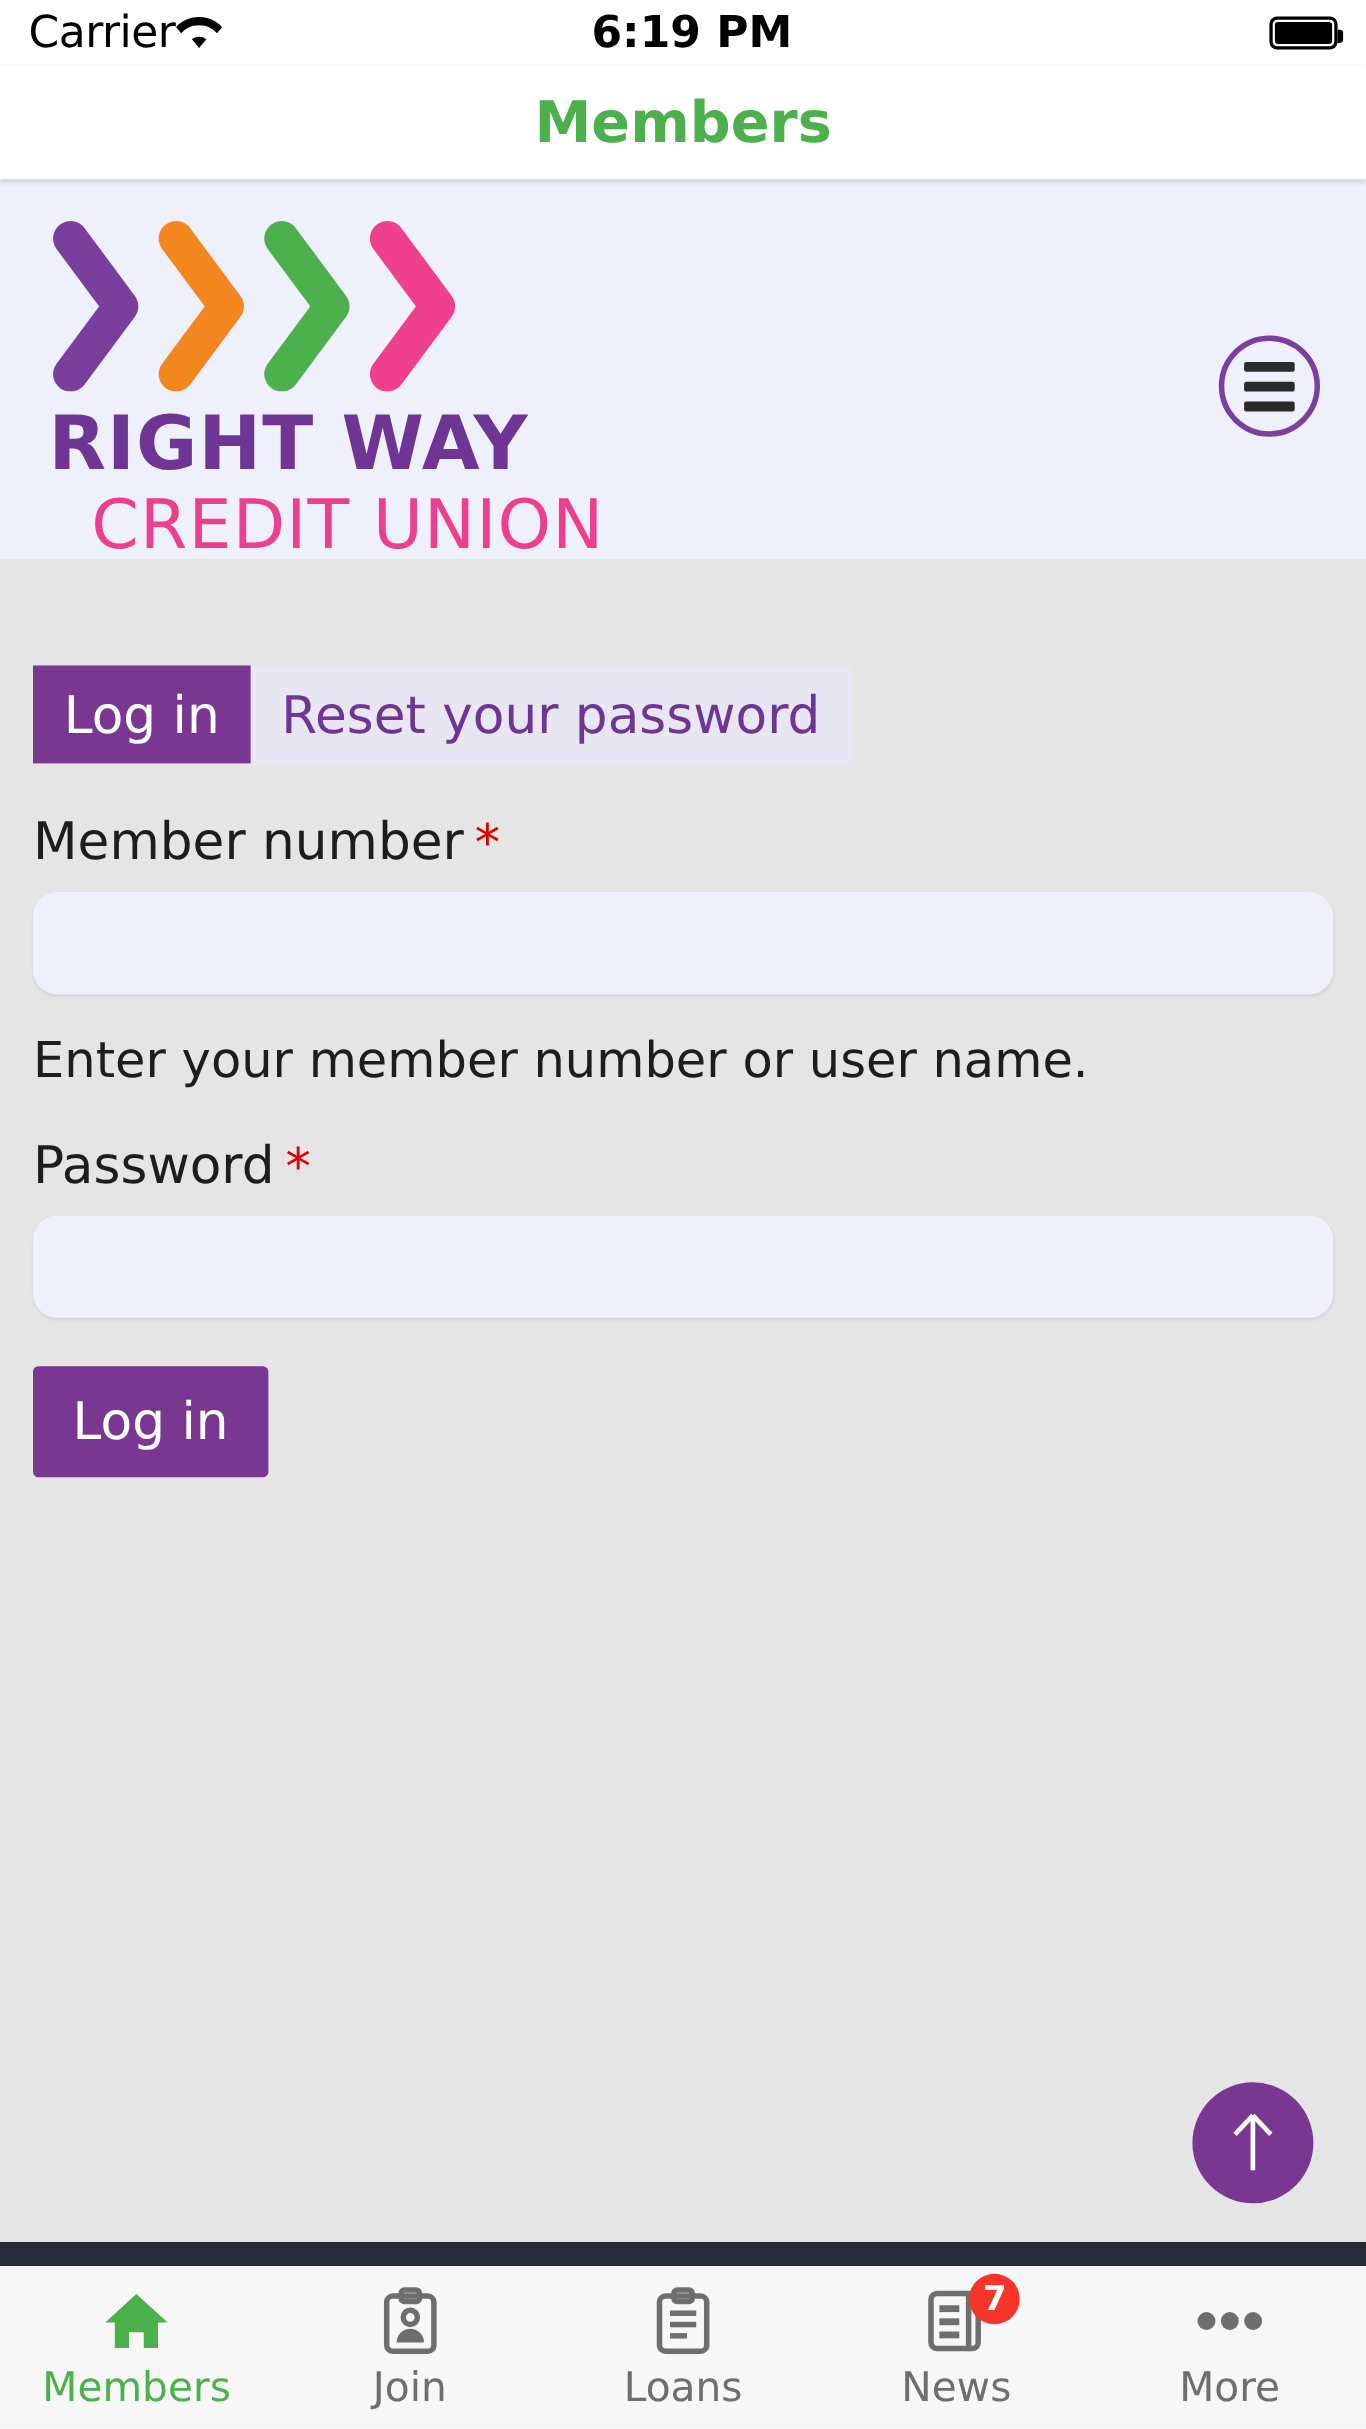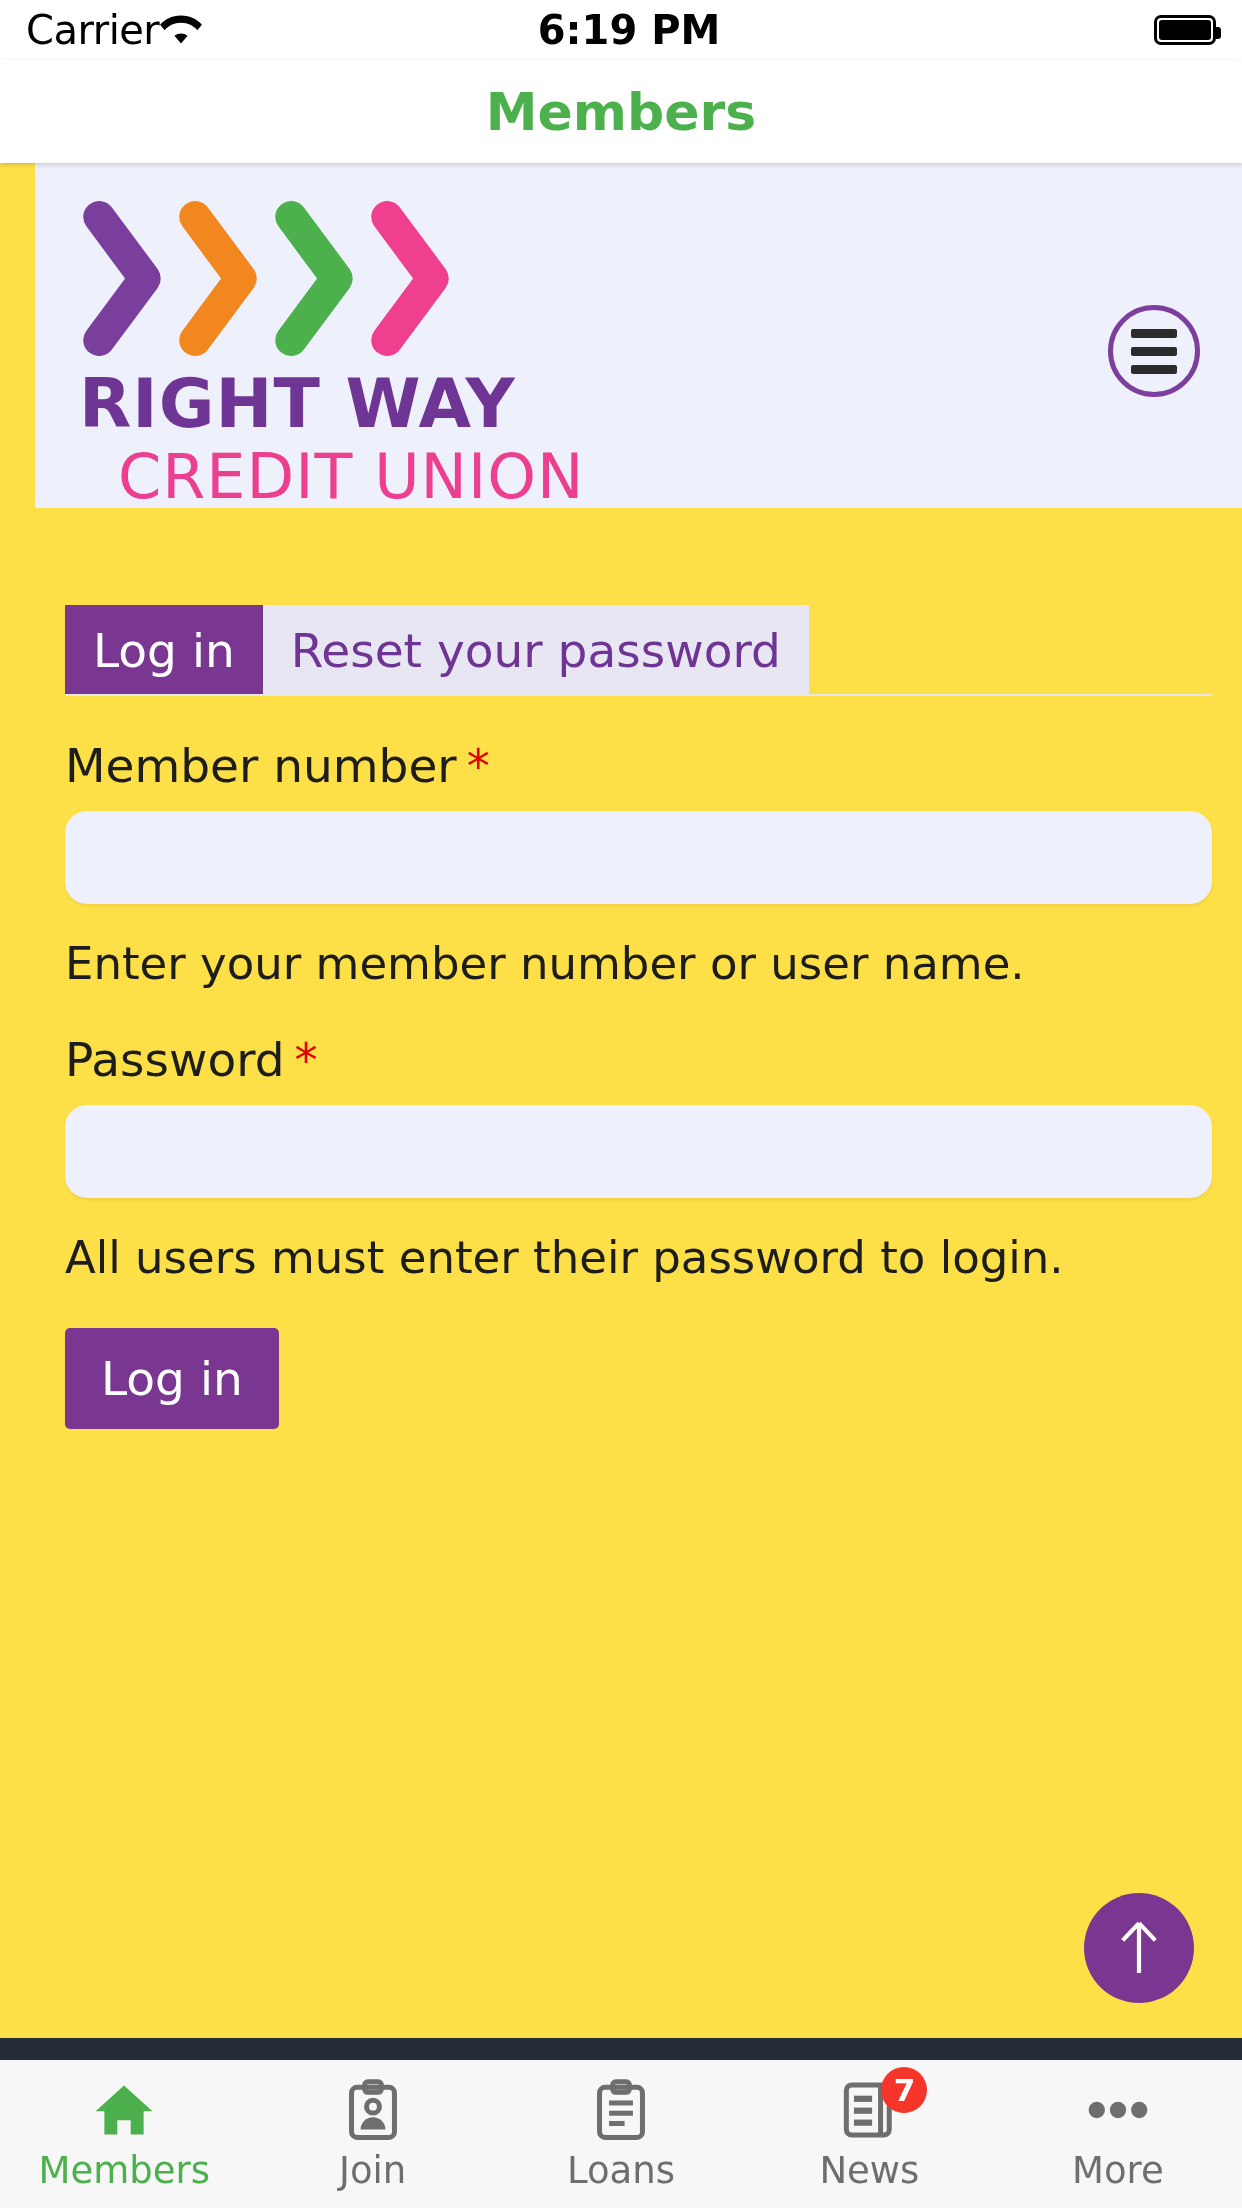--- a/index.html
+++ b/index.html
@@ -56,22 +56,21 @@
   }
   .nav-title {
     font-size: 52px; font-weight: bold; color: #4cb04c;
   }
 
   
   .content {
     flex: 1 1 auto;
     position: relative;
     overflow: hidden;
-    background: #fde047;
-    padding-left: 35px;
+    background: #e5e5e5;
   }
 
   
   .brandbar {
     background: #eef0fb;
     height: 345px;
     position: relative;
     display: flex; align-items: flex-start;
   }
   .logo-wrap {
@@ -240,21 +239,20 @@
         <span class="req">*</span>
       </div>
       <input class="input" type="text" placeholder="" style="">
       <div class="help">Enter your member number or user name.</div>
 
       <div class="field-label">
         <span>Password</span>
         <span class="req">*</span>
       </div>
       <input class="input" type="password" placeholder="" style="">
-      <div class="help">All users must enter their password to login.</div>
 
       <button class="login-btn">Log in</button>
     </div>
 
     <button class="fab">
       <svg width="46" height="62" viewBox="0 0 24 32">
         <path d="M12 3 L12 29 M12 3 L3.5 12 M12 3 L20.5 12" fill="none" stroke="#ffffff" stroke-width="2.2" stroke-linecap="butt"></path>
       </svg>
     </button>
   </div>

